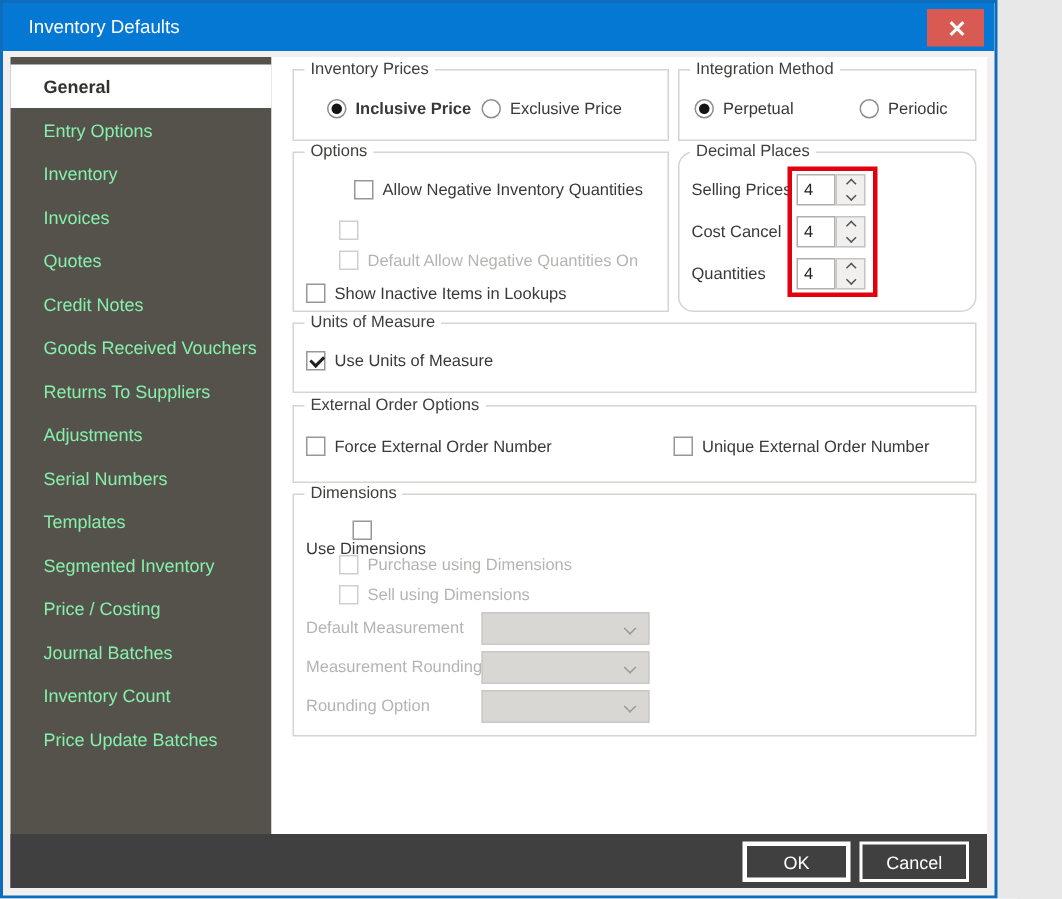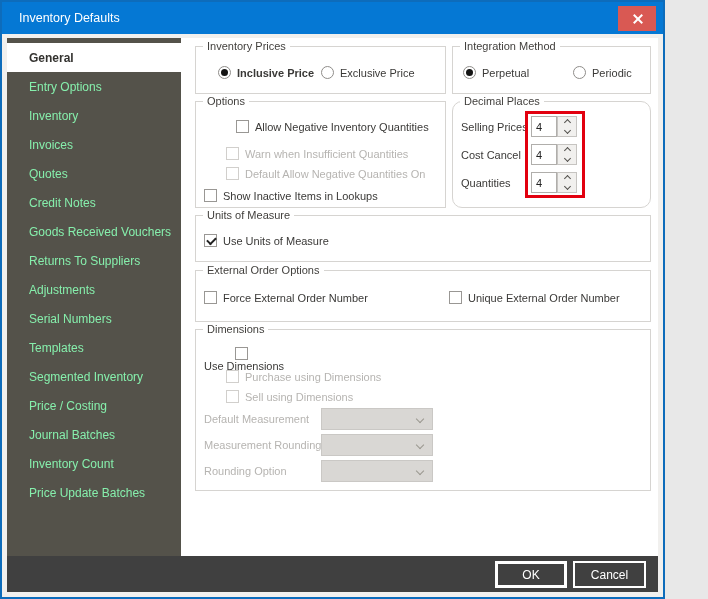--- a/index.html
+++ b/index.html
@@ -122,21 +122,20 @@
 
     <div class="row" style="margin-top:7px;">
       <div class="groupbox w-left" style="height:107px;">
         <span class="gb-label">Options</span>
         <div class="cb" style="left:8px;top:18px;margin-left:32px;">
           <span class="box"></span>
           <span class="lbl">Allow Negative Inventory Quantities</span>
         </div>
         <div class="cb disabled" style="left:30px;top:45px;">
           <span class="box"></span>
-          <span class="lbl">Warn when Insufficient Quantities</span>
         </div>
         <div class="cb disabled" style="left:30px;top:65px;">
           <span class="box"></span>
           <span class="lbl">Default Allow Negative Quantities On</span>
         </div>
         <div class="cb" style="left:8px;top:87px;">
           <span class="box"></span>
           <span class="lbl">Show Inactive Items in Lookups</span>
         </div>
       </div>

